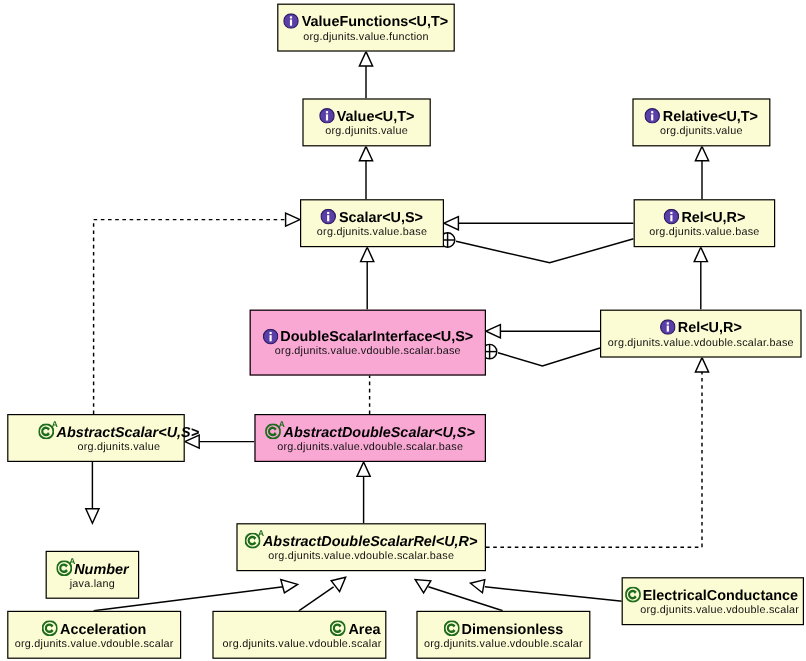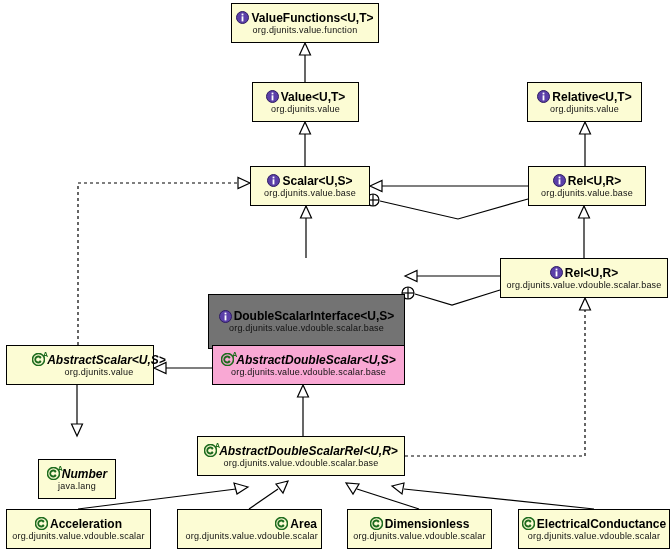--- a/index.html
+++ b/index.html
@@ -249,21 +249,21 @@
             <circle cx="6.5" cy="6.5" r="6" fill="#5b3fa8" stroke="#2e1d63" stroke-width="1"></circle>
             <rect x="5.6" y="2.6" width="1.8" height="1.8" fill="#ffffff"></rect>
             <rect x="5.6" y="5.3" width="1.8" height="5.1" fill="#ffffff"></rect>
           </svg>
         </span>
       <span>Rel&lt;U,R&gt;</span>
     </div>
     <div class="node-pkg">org.djunits.value.base</div>
   </div>
 
-  <div class="uml-node" style="left: 208px; top: 258px; width: 197px; height: 55px; background: #737373; border-color: rgb(0, 0, 0); margin-top: 36px;">
+  <div class="uml-node" style="left: 208px; top: 258px; width: 197px; height: 55px; background: #f9a8d4; border-color: rgb(0, 0, 0);">
     <div class="node-title">
       <span class="ic">
           <svg width="13" height="13" viewBox="0 0 13 13">
             <circle cx="6.5" cy="6.5" r="6" fill="#5b3fa8" stroke="#2e1d63" stroke-width="1"></circle>
             <rect x="5.6" y="2.6" width="1.8" height="1.8" fill="#ffffff"></rect>
             <rect x="5.6" y="5.3" width="1.8" height="5.1" fill="#ffffff"></rect>
           </svg>
         </span>
       <span>DoubleScalarInterface&lt;U,S&gt;</span>
     </div>
@@ -372,21 +372,21 @@
           <svg width="13" height="13" viewBox="0 0 13 13">
             <circle cx="6.5" cy="6.5" r="6" fill="none" stroke="#1d6b1d" stroke-width="1.6"></circle>
             <path d="M9.6 4.2 A4 4 0 1 0 9.6 8.8 L8.0 7.1 A2 2 0 1 1 8.0 5.9 Z" fill="#1d6b1d"></path>
           </svg>
         </span>
       <span>Dimensionless</span>
     </div>
     <div class="node-pkg">org.djunits.value.vdouble.scalar</div>
   </div>
 
-  <div class="uml-node" style="left: 518px; top: 509px; width: 152px; height: 40px; background: rgb(252, 252, 212); border-color: rgb(0, 0, 0);">
+  <div class="uml-node" style="left: 518px; top: 481px; width: 152px; height: 40px; background: rgb(252, 252, 212); border-color: rgb(0, 0, 0); align-items: flex-end;">
     <div class="node-title">
       <span class="ic">
           <svg width="13" height="13" viewBox="0 0 13 13">
             <circle cx="6.5" cy="6.5" r="6" fill="none" stroke="#1d6b1d" stroke-width="1.6"></circle>
             <path d="M9.6 4.2 A4 4 0 1 0 9.6 8.8 L8.0 7.1 A2 2 0 1 1 8.0 5.9 Z" fill="#1d6b1d"></path>
           </svg>
         </span>
       <span>ElectricalConductance</span>
     </div>
     <div class="node-pkg">org.djunits.value.vdouble.scalar</div>

